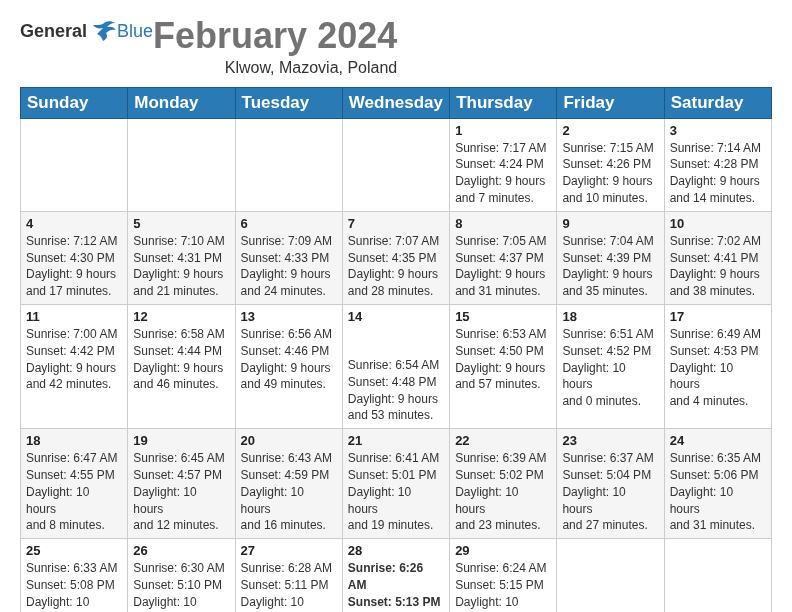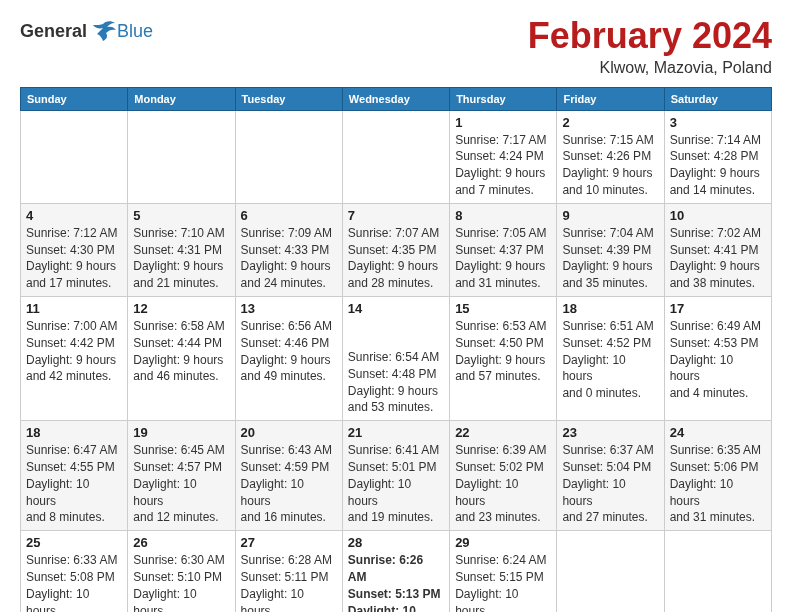--- a/index.html
+++ b/index.html
@@ -5,21 +5,21 @@
     * { box-sizing: border-box; margin: 0; padding: 0; }
     body {
       font-family: Arial, sans-serif;
       background: #fff;
       width: 792px;
       min-height: 612px;
       padding: 16px 20px;
     }
     .header-area {
       display: flex;
-      justify-content: space-between;
+      justify-content: flex-start;
       align-items: flex-start;
       margin-bottom: 10px;
     }
     .logo {
       display: flex;
       flex-direction: column;
       align-items: flex-start;
       margin-top: 4px;
     }
     .logo-text {
@@ -41,39 +41,39 @@
       width: 28px;
       height: 22px;
       margin-left: 2px;
     }
     .title-area {
       text-align: right;
     }
     .month-title {
       font-size: 36px;
       font-weight: bold;
-      color: #b91c1c;
+      color: #737373;
       line-height: 1.1;
     }
     .location {
       font-size: 16px;
       color: #333;
       margin-top: 3px;
     }
     .calendar {
       width: 100%;
       border-collapse: collapse;
       border: 1px solid #ccc;
     }
     .calendar th {
       background-color: #2a7ab5;
       color: white;
       text-align: left;
       padding: 5px 6px;
-      font-size: 11px;
+      font-size: 17px;
       border: 1px solid #1a5a8a;
     }
     .calendar td {
       vertical-align: top;
       border: 1px solid #ccc;
       padding: 4px 5px;
       width: calc(100% / 7);
       height: 90px;
       background: #fff;
     }

